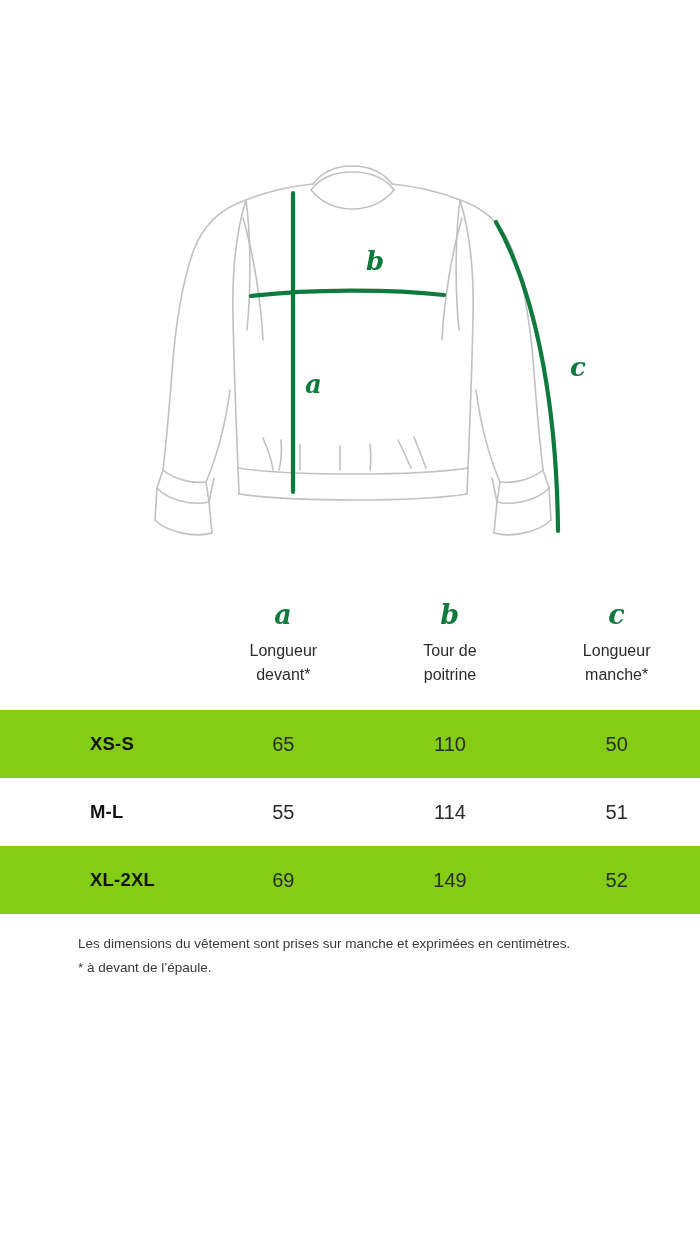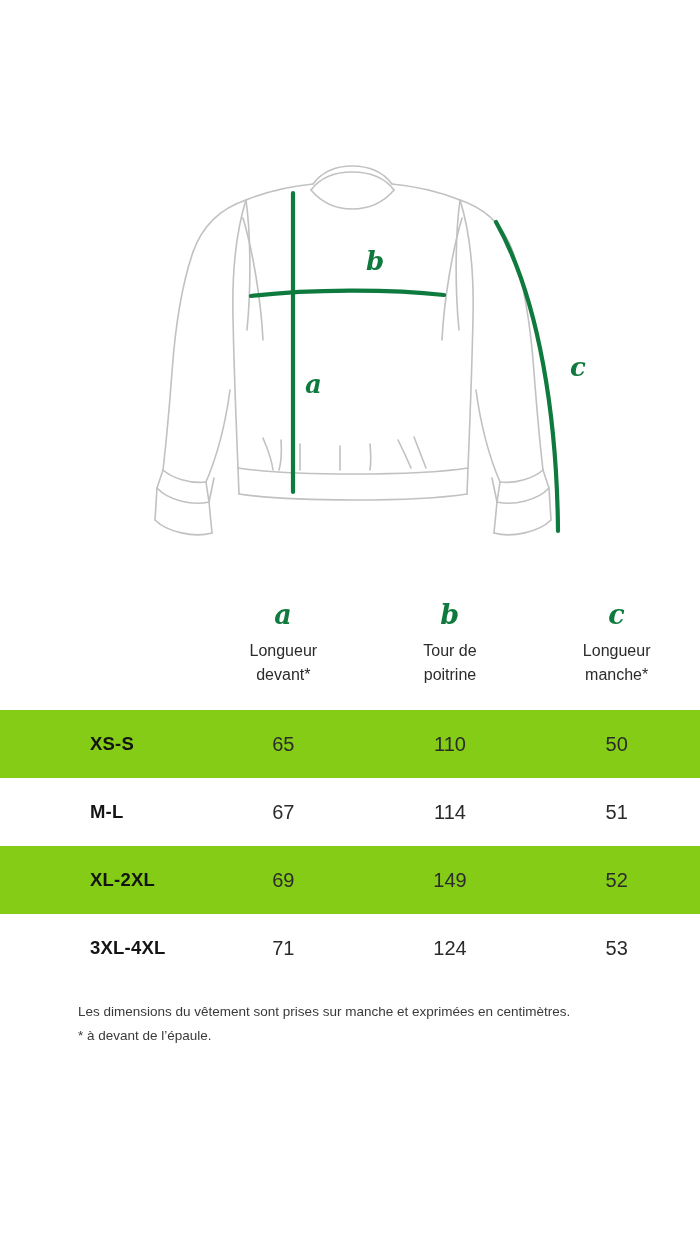--- a/index.html
+++ b/index.html
@@ -203,36 +203,30 @@
     </thead>
     <tbody>
       <tr class="shaded">
         <td class="size-name">XS-S</td>
         <td>65</td>
         <td>110</td>
         <td>50</td>
       </tr>
       <tr>
         <td class="size-name">M-L</td>
-        <td>67</td>
+        <td>55</td>
         <td>114</td>
         <td>51</td>
       </tr>
       <tr class="shaded">
         <td class="size-name">XL-2XL</td>
         <td>69</td>
         <td>149</td>
         <td>52</td>
       </tr>
-      <tr>
-        <td class="size-name">3XL-4XL</td>
-        <td>71</td>
-        <td>124</td>
-        <td>53</td>
-      </tr>
     </tbody>
   </table>
 
   <div class="footnotes">
     <div>Les dimensions du vêtement sont prises sur manche et exprimées en centimètres.</div>
     <div>* à devant de l’épaule.</div>
   </div>
 
 </div>
 

